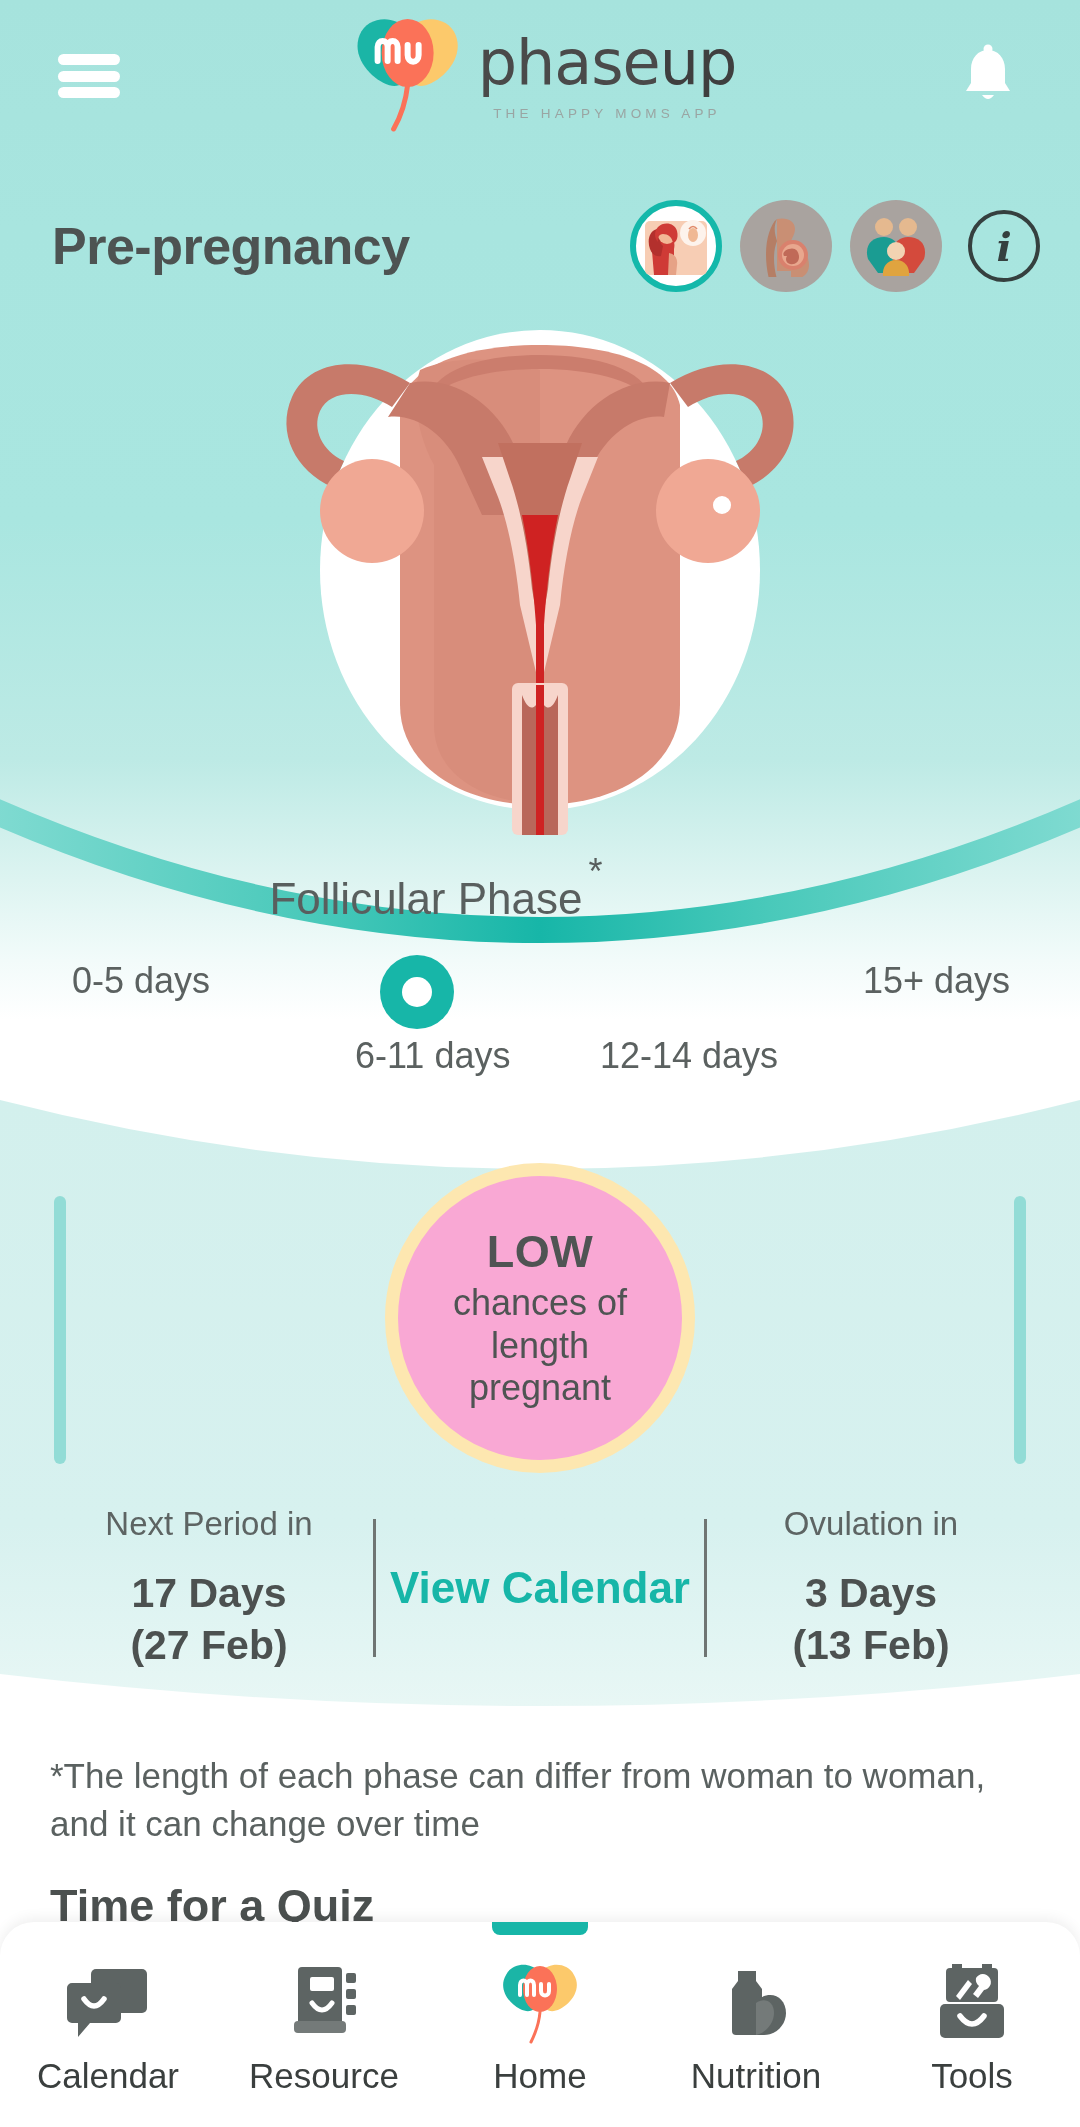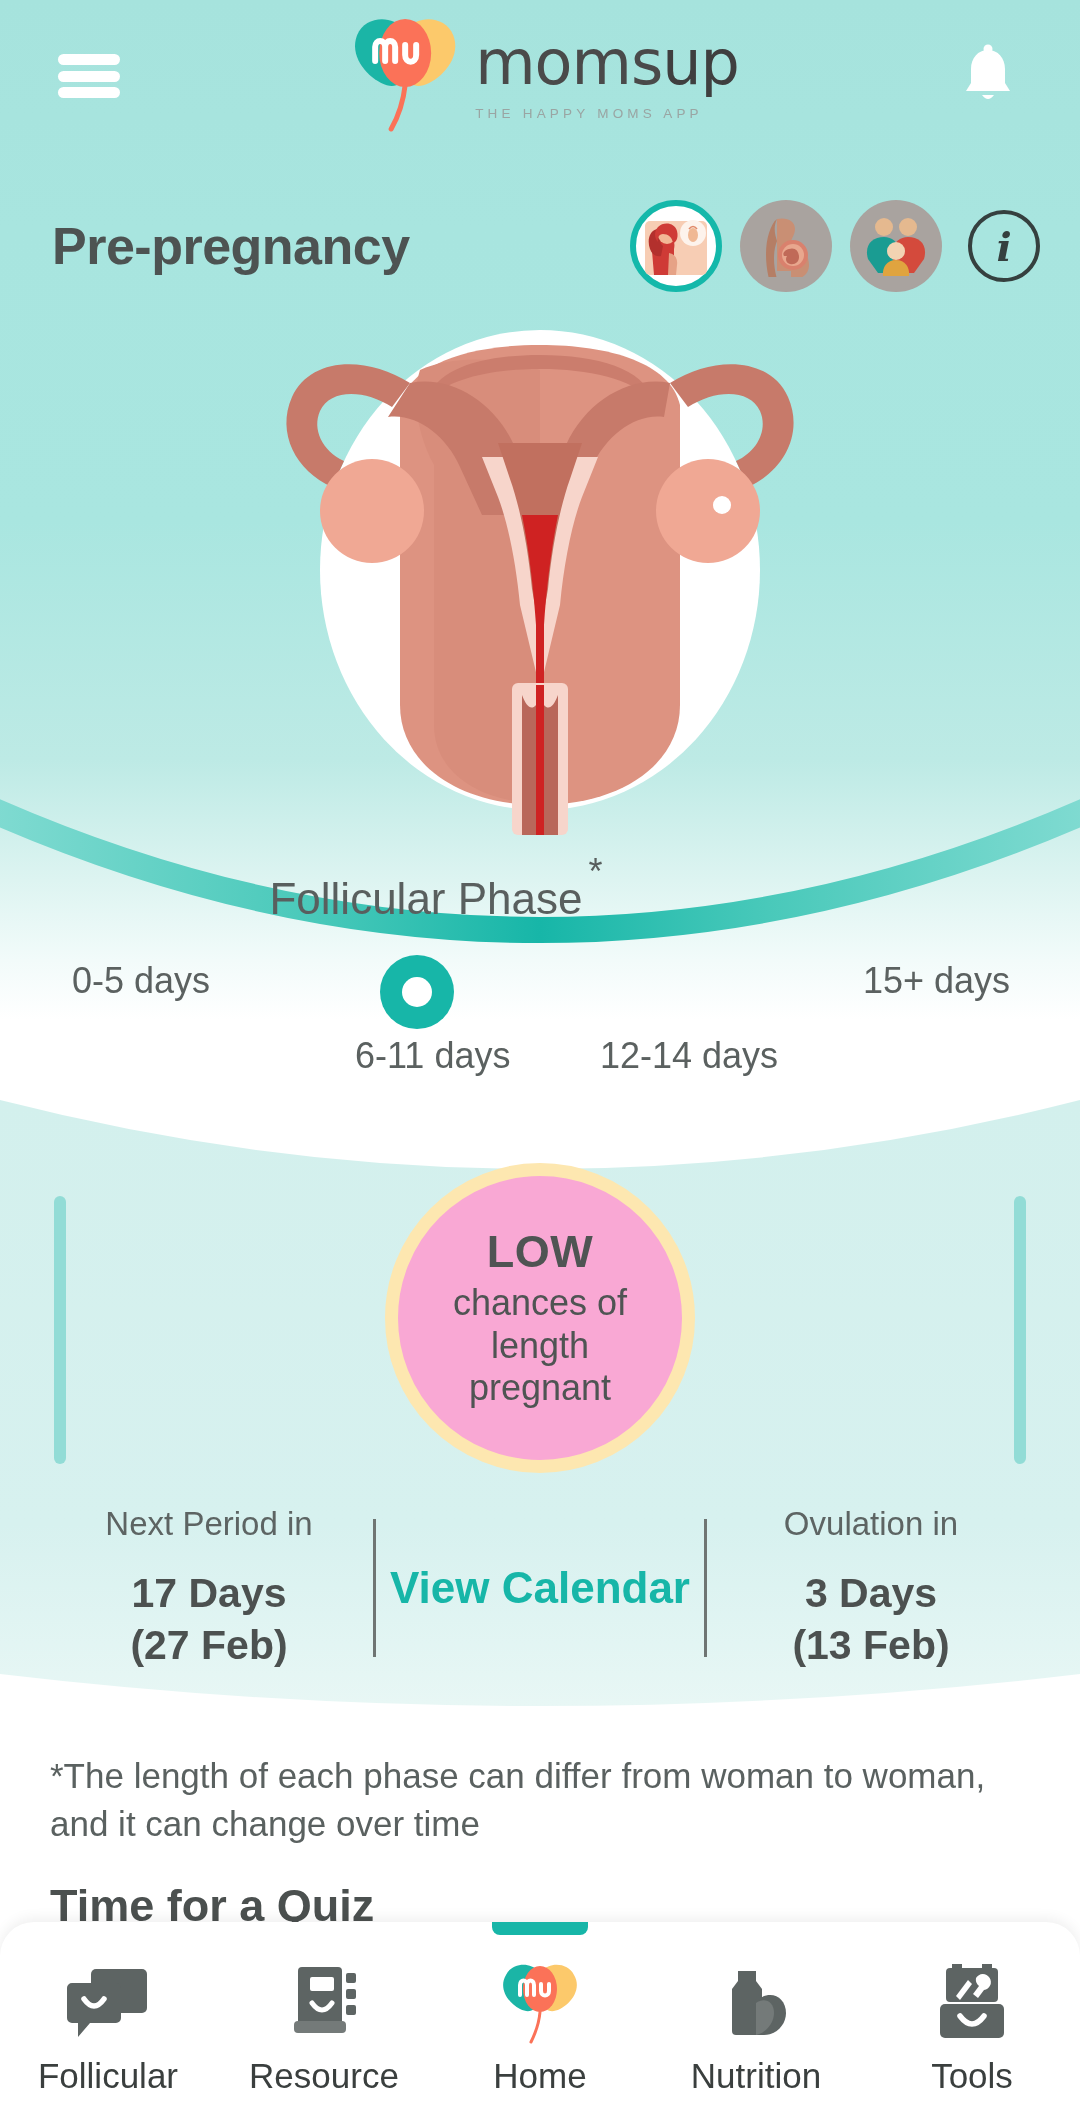--- a/index.html
+++ b/index.html
@@ -42,21 +42,21 @@
   }
   .logo-mark{ position:relative; width:128px; height:126px; margin-right:6px; }
   .logo-text-wrap{ position:relative; padding-top:4px; }
   .logo-word{
     font-size:62px; color:#4a4a4a; letter-spacing:-1px; line-height:1;
     font-family:"DejaVu Sans", sans-serif; font-weight:400;
   }
   .logo-word .up{ color:#3f3f3f; }
   .logo-tag{
     font-size:13.5px; letter-spacing:4.2px; color:#9aa5a3; margin-top:12px;
-    font-family:"Liberation Sans", sans-serif;
+    text-align:center; font-family:"Liberation Sans", sans-serif;
   }
   .bell{ position:absolute; right:62px; top:44px; width:60px; height:66px; cursor:pointer; }
 
   
   .phase-row{
     position:absolute; left:0; top:200px; width:1080px; height:110px; z-index:20;
   }
   .phase-title{
     position:absolute; left:52px; top:16px;
     font-size:52px; font-weight:bold; color:#4d5352; letter-spacing:-0.5px;
@@ -187,21 +187,21 @@
         <path d="M66 18 C76 4, 104 4, 112 24 C120 44, 104 64, 88 72 C76 78, 68 74, 64 66 Z" fill="#fcc96b"></path>
         <path d="M62 18 C52 4, 24 4, 16 24 C8 44, 24 64, 40 72 C52 78, 60 74, 64 66 Z" fill="#1bb5a6"></path>
         <ellipse cx="64" cy="42" rx="26" ry="34" fill="#fb7258"></ellipse>
         <path d="M64 74 C62 92, 58 104, 50 118" stroke="#fb7258" stroke-width="5" fill="none" stroke-linecap="round"></path>
         <path d="M34 50 l0 -14 M34 36 c0 -8 10 -8 10 0 l0 14 M44 36 c0 -8 10 -8 10 0 l0 14" stroke="#ffffff" stroke-width="6" fill="none" stroke-linecap="round" stroke-linejoin="round"></path>
         <path d="M64 34 l0 10 c0 9 11 9 11 0 l0 -10" stroke="#ffffff" stroke-width="6" fill="none" stroke-linecap="round"></path>
       </svg>
     </div>
     <div class="logo-text-wrap">
       <div class="logo-word">
-        <span>moms</span><span class="up">up</span>
+        <span>phase</span><span class="up">up</span>
       </div>
       <div class="logo-tag">THE HAPPY MOMS APP</div>
     </div>
   </div>
 
   <div class="bell">
     <svg width="60" height="66" viewBox="0 0 60 66">
       <path d="M30 6 C20 6 13 14 13 25 l0 14 -5 8 l44 0 -5 -8 0 -14 C47 14 40 6 30 6 Z" fill="#ffffff"></path>
       <circle cx="30" cy="5" r="4.5" fill="#ffffff"></circle>
       <path d="M24 51 q6 8 12 0 Z" fill="#ffffff"></path>
@@ -358,21 +358,21 @@
 <div class="bottomnav">
 
   <div class="navitem">
     <div class="navicon">
       <svg width="84" height="76" viewBox="0 0 84 76">
         <path d="M30 4 h46 a5 5 0 0 1 5 5 v34 a5 5 0 0 1 -5 5 h-46 a5 5 0 0 1 -5 -5 v-34 a5 5 0 0 1 5 -5 Z" fill="#5d6463"></path>
         <path d="M6 18 h44 a5 5 0 0 1 5 5 v30 a5 5 0 0 1 -5 5 h-26 l-12 14 v-14 h-6 a5 5 0 0 1 -5 -5 v-30 a5 5 0 0 1 5 -5 Z" fill="#5d6463"></path>
         <path d="M18 34 q10 14 20 0" stroke="#ffffff" stroke-width="5.5" fill="none" stroke-linecap="round"></path>
       </svg>
     </div>
-    <div class="navlabel">Follicular</div>
+    <div class="navlabel">Calendar</div>
   </div>
 
   <div class="navitem">
     <div class="navicon">
       <svg width="80" height="80" viewBox="0 0 80 80">
         <rect x="14" y="4" width="44" height="62" rx="4" fill="#5d6463"></rect>
         <rect x="10" y="58" width="52" height="12" rx="4" fill="#747a79"></rect>
         <rect x="26" y="14" width="24" height="14" rx="2" fill="#ffffff"></rect>
         <path d="M28 40 q10 14 20 0" stroke="#ffffff" stroke-width="5" fill="none" stroke-linecap="round"></path>
         <rect x="62" y="10" width="10" height="10" rx="2" fill="#5d6463"></rect>

